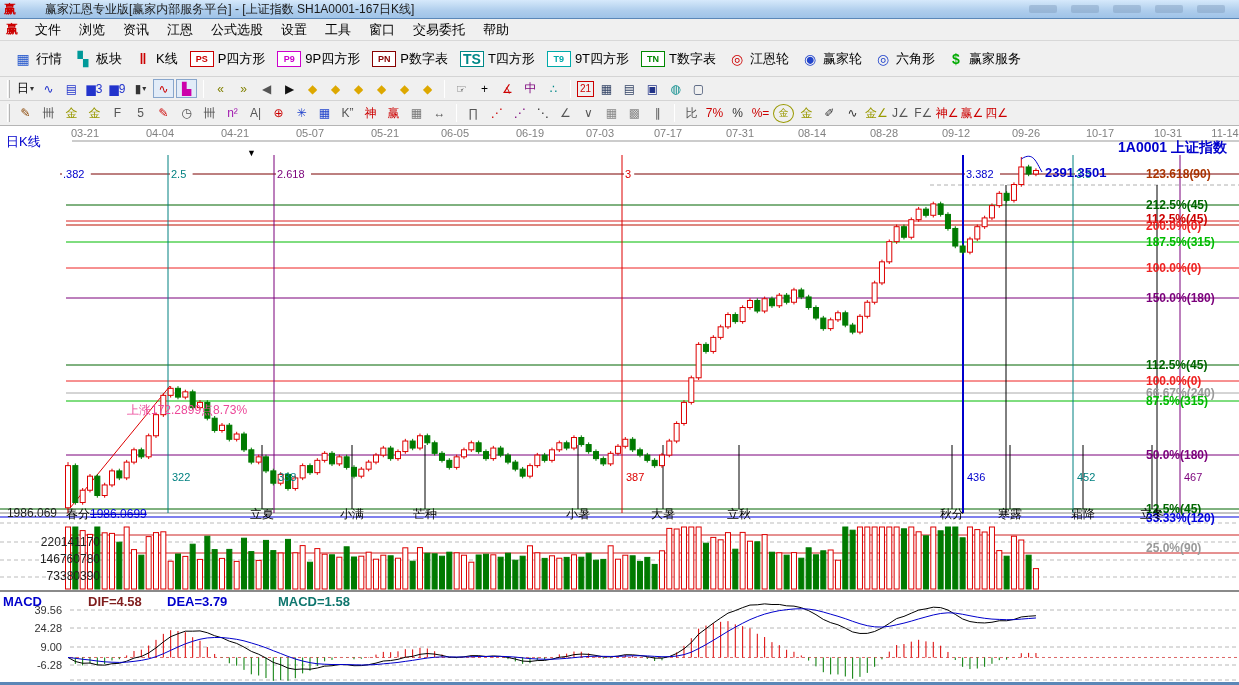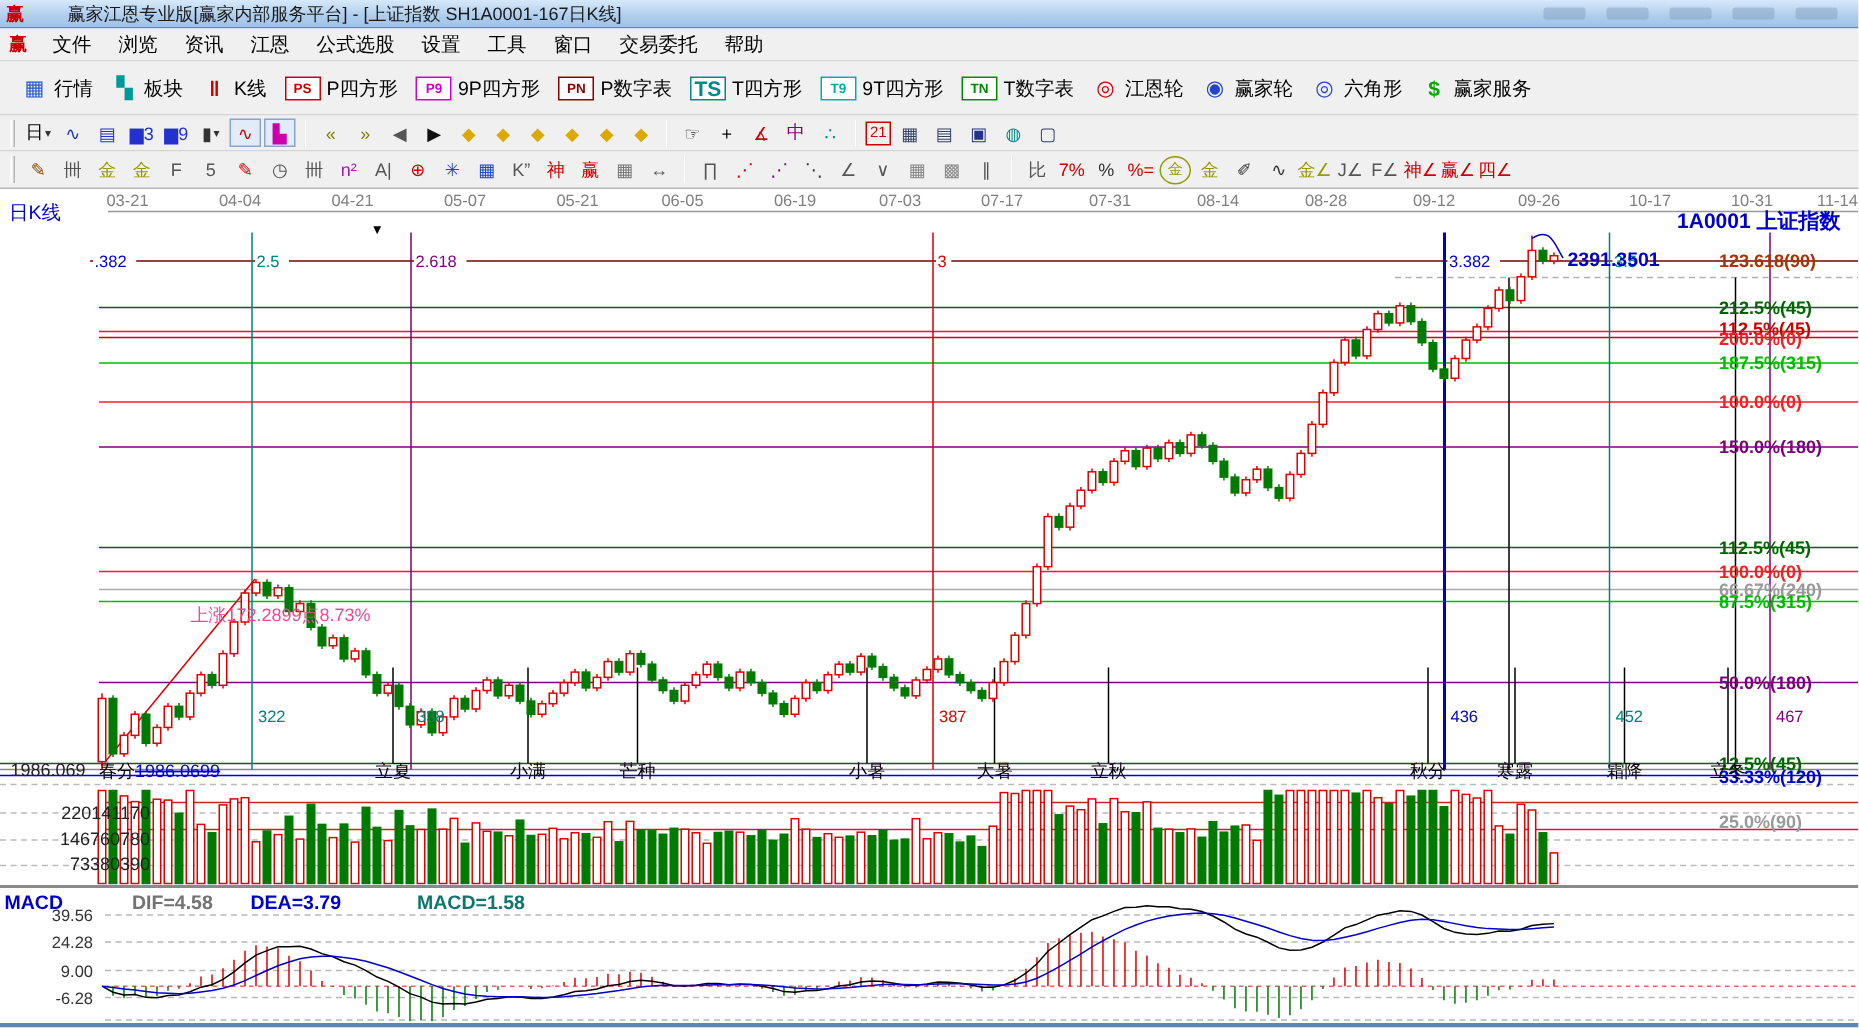--- a/index.html
+++ b/index.html
@@ -887,19 +887,19 @@
         <text x="57" y="391" text-anchor="end" fill="#222" font-size="12">1986.069</text>
         <text x="90" y="392" fill="#0000dd" font-size="12" text-decoration="line-through">1986.0699</text>
         <path d="M 1021.2900000000001 33 C 1033.29 25, 1036 36, 1042 46" fill="none" stroke="#0000cc"></path>
         <text x="1045" y="51" fill="#0000cc" font-size="13" font-weight="bold">2391.3501</text>
       </svg>
     <span class="ov period-label">日K线</span>
     <span class="ov symbol-label">1A0001  上证指数</span>
     <span class="ov rise-label">上涨172.2899点8.73%</span>
     <span class="ov tri-marker">▼</span>
     <span class="ov macd-h" style="left:3px;color:#0000cc;">MACD</span>
-    <span class="ov macd-h" style="left:88px;color:#737373;">DIF=4.58</span>
+    <span class="ov macd-h" style="left:88px;color:#7f1d1d;">DIF=4.58</span>
     <span class="ov macd-h" style="left:167px;color:#0000cc;">DEA=3.79</span>
     <span class="ov macd-h" style="left:278px;color:#0f766e;">MACD=1.58</span>
   </div>
 
   <div class="bottom-border"></div>
 </div>
 
 </body></html>

